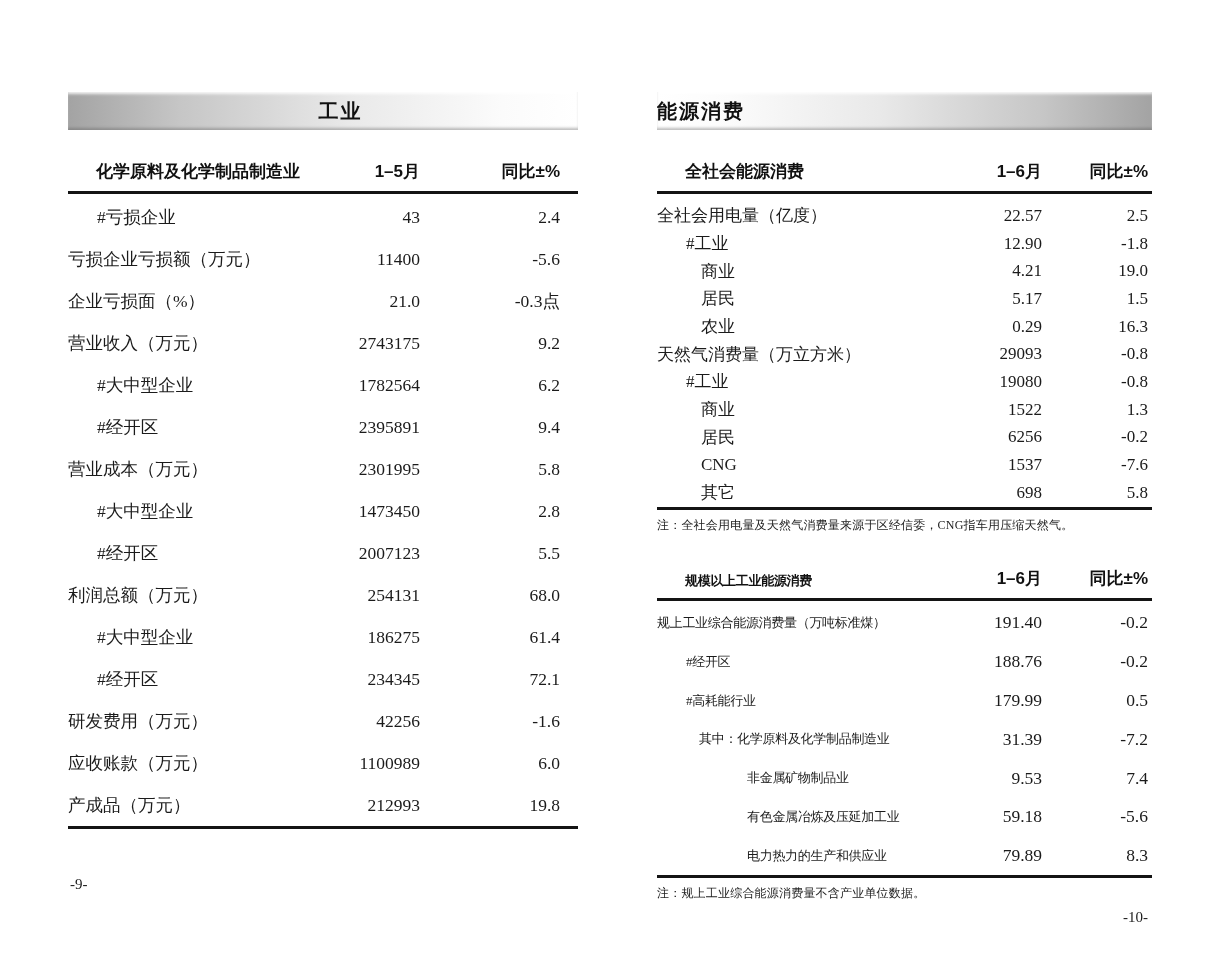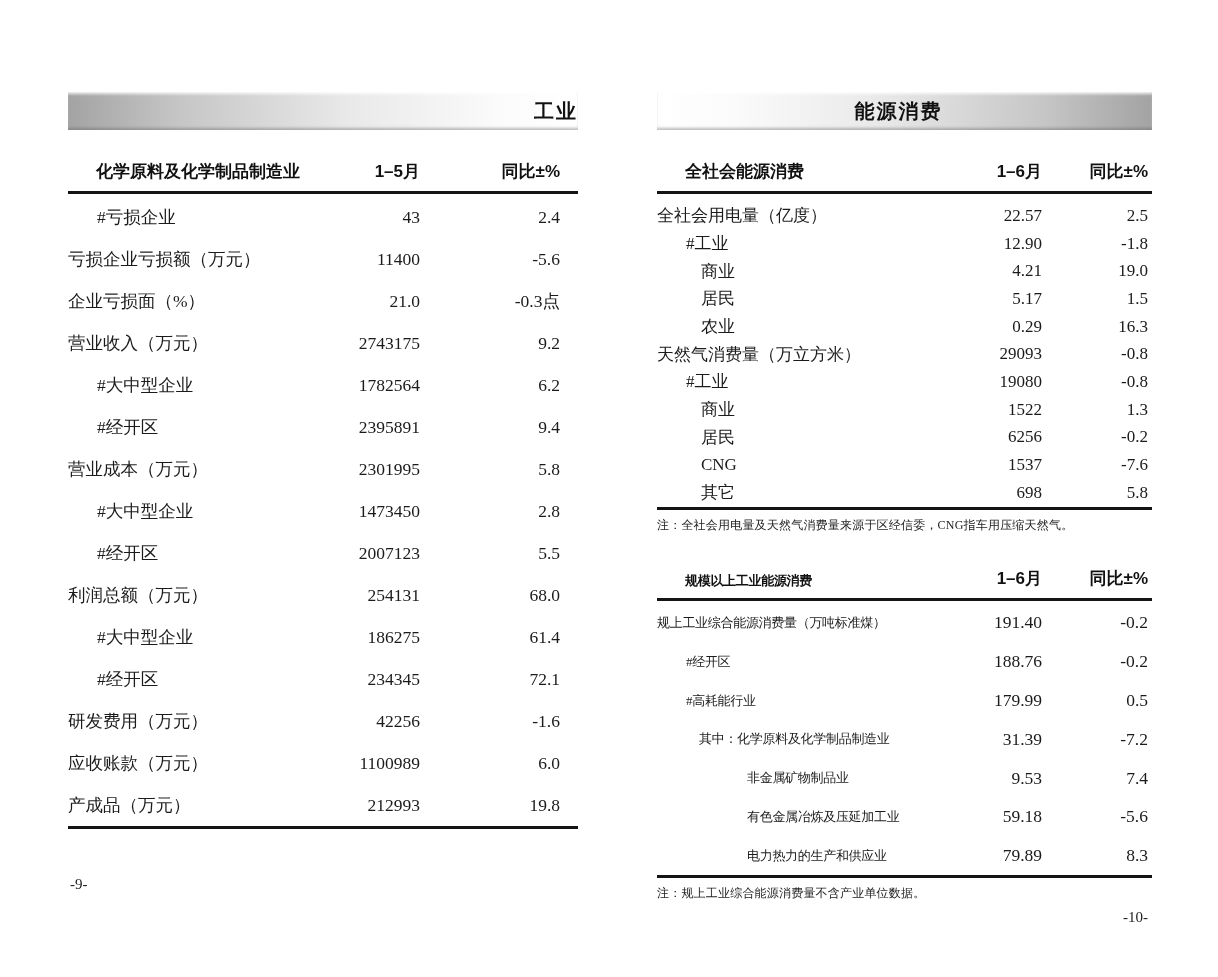--- a/index.html
+++ b/index.html
@@ -14,26 +14,26 @@
   .page-left{position:absolute;left:68px;top:92px;width:510px;}
   .page-right{position:absolute;left:657px;top:92px;width:495px;}
 
   
   .banner{
     height:38px;display:flex;align-items:center;
     font-family:"Liberation Sans","DejaVu Sans",sans-serif;
     font-weight:700;font-size:20px;letter-spacing:2px;color:#111;
   }
   .banner-left{
-    padding-left:35px;justify-content:flex-end;
+    padding-left:35px;justify-content:center;
     background:linear-gradient(to right,#a3a3a3 0%,#c6c6c6 22%,#e9e9e9 55%,#fbfbfb 85%,#ffffff 100%);
     box-shadow:inset 0 -3px 3px -1px rgba(90,90,90,.40), inset 0 3px 3px -1px rgba(255,255,255,.85);
   }
   .banner-right{
-    padding-right:12px;justify-content:center;
+    padding-right:12px;justify-content:flex-start;
     background:linear-gradient(to left,#a3a3a3 0%,#c6c6c6 22%,#e9e9e9 55%,#fbfbfb 85%,#ffffff 100%);
     box-shadow:inset 0 -3px 3px -1px rgba(90,90,90,.40), inset 0 3px 3px -1px rgba(255,255,255,.85);
   }
 
   
   .tbl-header{
     display:flex;align-items:flex-end;margin-top:30px;padding-bottom:8px;
     border-bottom:3px solid #141414;
     font-family:"Liberation Sans","DejaVu Sans",sans-serif;
     font-weight:700;font-size:17px;color:#111;white-space:nowrap;

